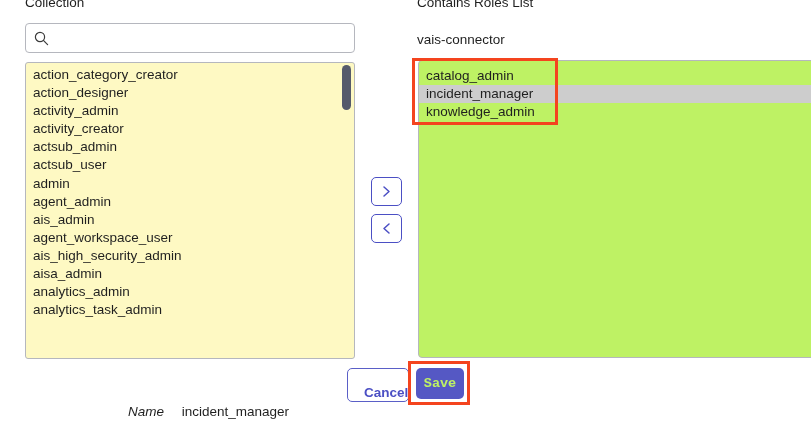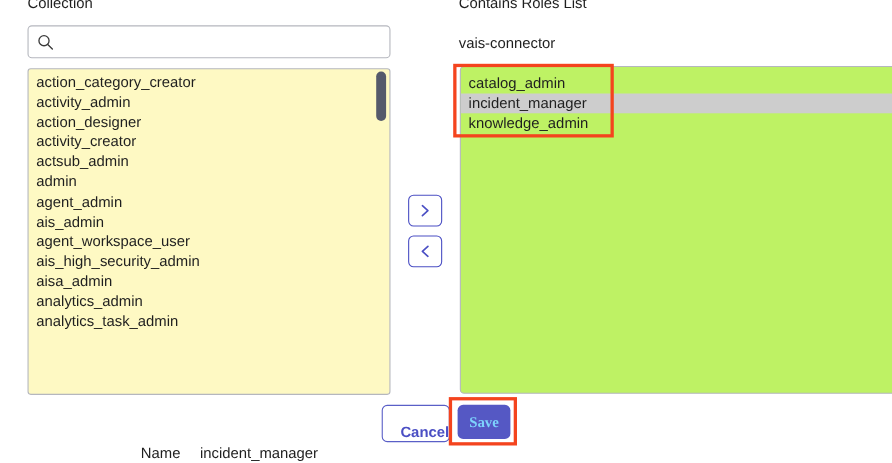--- a/index.html
+++ b/index.html
@@ -195,38 +195,38 @@
   #btn-save {
     position: absolute;
     left: 416px;
     top: 368px;
     width: 48px;
     height: 31px;
     box-sizing: border-box;
     border: 0;
     border-radius: 5px;
     background: #5558c4;
-    color: #7dd3fc;
-    font-family: Liberation Serif, serif;
+    color: #bef264;
+    font-family: Liberation Mono, monospace;
     font-size: 13.5px;
     font-weight: bold;
     cursor: pointer;
     padding: 0;
   }
 
   
   #footer-row {
     position: absolute;
     left: 128px;
     top: 404px;
     font-size: 13.5px;
     color: #1f1f1f;
     white-space: nowrap;
   }
-  #footer-row .fname { margin-right: 14px; }
+  #footer-row .fname { margin-right: 14px; font-style: italic; }
 
   
   .annot {
     position: absolute;
     border: 3px solid #f4441e;
     box-sizing: border-box;
     pointer-events: none;
     background: transparent;
   }
   #annot-roles { left: 412px; top: 58px; width: 146px; height: 67px; }
@@ -243,24 +243,25 @@
       <circle cx="6" cy="6" r="4.6" fill="none" stroke="#3a3a3a" stroke-width="1.2"></circle>
       <line x1="9.4" y1="9.4" x2="13.6" y2="13.6" stroke="#3a3a3a" stroke-width="1.2" stroke-linecap="round"></line>
     </svg>
   </span>
   <input id="search-input" type="text" placeholder="" style="">
 </div>
 
 <div id="left-listbox">
   <ul id="left-list">
       <li>action_category_creator</li>
+      <li>action_designer</li>
       <li>activity_admin</li>
-      <li>action_designer</li>
       <li>activity_creator</li>
       <li>actsub_admin</li>
+      <li>actsub_user</li>
       <li>admin</li>
       <li>agent_admin</li>
       <li>ais_admin</li>
       <li>agent_workspace_user</li>
       <li>ais_high_security_admin</li>
       <li>aisa_admin</li>
       <li>analytics_admin</li>
       <li>analytics_task_admin</li>
     </ul>
   <div id="left-scroll-track">

